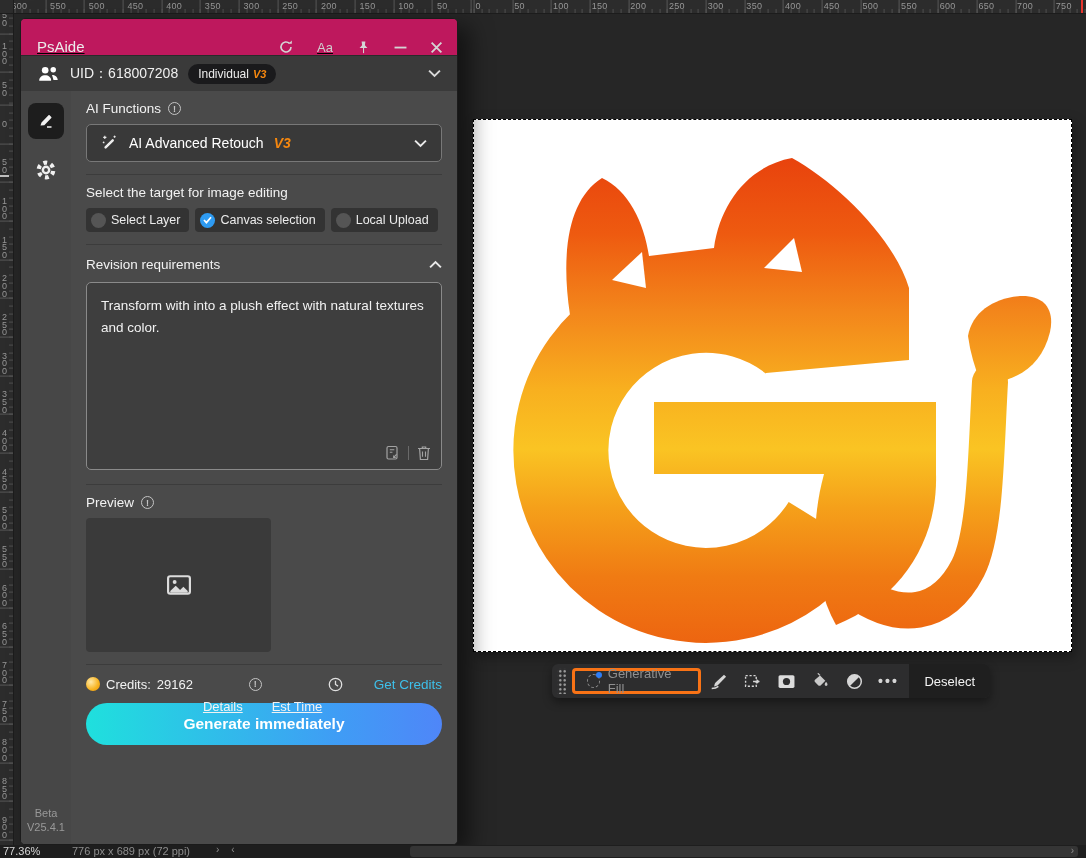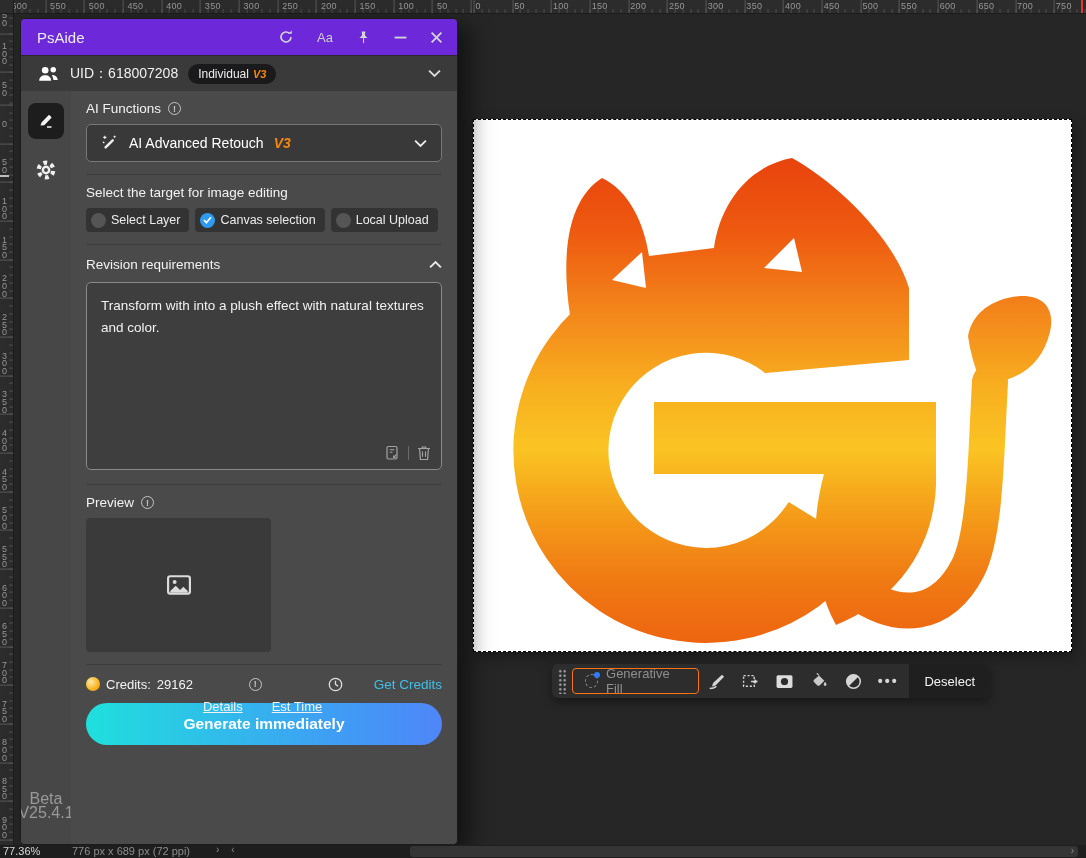--- a/index.html
+++ b/index.html
@@ -24,54 +24,54 @@
   .vcursor{position:absolute;left:0;top:161px;width:9px;height:2px;background:#bdbdbd;}
 
   
   .canvas{position:absolute;left:473px;top:119px;width:599px;height:533px;background:#fff;border:1px dashed #000;z-index:1;box-shadow:3px 5px 12px rgba(0,0,0,.35);}
   .canvas svg{position:absolute;inset:0;}
 
   
   .taskbar{position:absolute;left:552px;top:664px;width:438px;height:34px;background:#2d2d2e;border-radius:6px;z-index:2;
     display:flex;align-items:center;box-shadow:0 4px 10px rgba(0,0,0,.4);}
   .grip{width:9px;height:26px;margin:0 6px 0 5px;background-image:radial-gradient(circle,#a0a0a0 1px,transparent 1.4px);background-size:4.5px 4.5px;background-position:1px 1px;}
-  .gf-btn{height:26px;display:flex;align-items:center;gap:8px;padding:0 12px;border:1px solid #f97316;border-radius:4px;color:#8f8f8f;font-size:13px;background:transparent;}
+  .gf-btn{height:26px;display:flex;align-items:center;gap:8px;padding:0 12px;border:3px solid #f97316;border-radius:4px;color:#8f8f8f;font-size:13px;background:transparent;}
   .gf-ico{position:relative;width:14px;height:14px;border:1.4px dashed #8a8a8a;border-radius:50%;}
   .gf-ico::after{content:"";position:absolute;right:-3px;top:-3px;width:6px;height:6px;border-radius:50%;background:#2e7df6;}
   .tb-ico{width:36px;height:30px;display:flex;align-items:center;justify-content:center;}
   .tb-more{color:#d6d6d6;font-size:14px;letter-spacing:2px;font-weight:bold;}
   .deselect{margin-left:4px;height:34px;padding:0 15px;display:flex;align-items:center;background:#1f1f1f;border-radius:0 6px 6px 0;color:#f2f2f2;font-size:13px;}
 
   
   .statusbar{position:absolute;left:0;bottom:0;width:1086px;height:13px;background:#1e1e1e;z-index:6;font-size:11px;}
   .sb-zoom{position:absolute;left:3px;top:0;color:#d8d8d8;}
   .sb-doc{position:absolute;left:72px;top:0;color:#8d8d8d;}
   .sb-arrows{position:absolute;left:216px;top:-1px;color:#8d8d8d;font-size:10px;letter-spacing:12px;}
   .sb-thumb{position:absolute;left:410px;top:1px;width:668px;height:11px;background:#353535;border-radius:3px;}
   .sb-thumb::after{content:"›";position:absolute;right:4px;top:-1px;color:#8d8d8d;font-size:10px;}
 
   
   .panel{position:absolute;left:20px;top:18px;width:438px;height:827px;z-index:5;border-radius:5px;
     background:#4a4a4a;box-shadow:12px 8px 22px rgba(0,0,0,.5);display:flex;flex-direction:column;overflow:hidden;border:1px solid #1b1b1b;}
-  .titlebar{height:36px;background:#6d28d9;display:flex;align-items:center;padding:0 14px 0 16px;flex:0 0 auto;}
+  .titlebar{height:36px;background:#be185d;display:flex;align-items:flex-end;padding:0 14px 0 16px;flex:0 0 auto;text-decoration:underline;}
   .titlebar .title{color:#ececec;font-size:15px;flex:1;}
   .tbar-icons{display:flex;align-items:center;gap:23px;}
   .tbar-icons .aa{color:#cfcfcf;font-size:13px;}
   .uidrow{height:36px;background:#3a3a3a;display:flex;align-items:center;gap:10px;padding:0 16px;flex:0 0 auto;border-top:1px solid #2a2a2a;}
   .uid-text{color:#f0f0f0;font-size:14px;}
   .plan-badge{height:20px;display:flex;align-items:center;background:#1a1a1c;border-radius:10px;padding:10px 10px;gap:4px;}
   .plan-badge .plan{color:#ececec;font-size:12px;}
   .v3{color:#f5870f;font-size:11px;font-style:italic;font-weight:bold;}
   .uidrow .sp{flex:1;}
 
   .body{flex:1;display:flex;min-height:0;}
   .rail{width:50px;flex:0 0 auto;display:flex;flex-direction:column;align-items:center;background:#474747;}
   .rail-edit{width:36px;height:36px;margin-top:12px;background:#1d1d1d;border-radius:8px;display:flex;align-items:center;justify-content:center;}
   .rail-gear{margin-top:20px;}
-  .rail-footer{margin-top:auto;margin-bottom:24px;text-align:center;color:#999;font-size:16px;line-height:14px;}
+  .rail-footer{margin-top:auto;margin-bottom:10px;text-align:center;color:#999;font-size:11px;line-height:14px;}
 
   .content{flex:1;padding:0 15px;position:relative;background:#4a4a4a;overflow:hidden;}
   .sec{border-bottom:1px solid #3c3c3c;}
   .sec:last-child{border-bottom:none;}
   .sec-head{display:flex;align-items:center;gap:7px;color:#f2f2f2;font-size:13.5px;}
   .info-dot{display:inline-flex;align-items:center;justify-content:center;width:13px;height:13px;border:1px solid #c4c4c4;border-radius:50%;color:#c4c4c4;font-size:9px;font-weight:bold;}
   .info-dot::after{content:"!";}
 
   .s1{padding:10px 0 12px;}
   .dropdown{margin-top:8px;height:38px;background:#393939;border:1px solid #787878;border-radius:5px;display:flex;align-items:center;gap:10px;padding:0 14px;}

